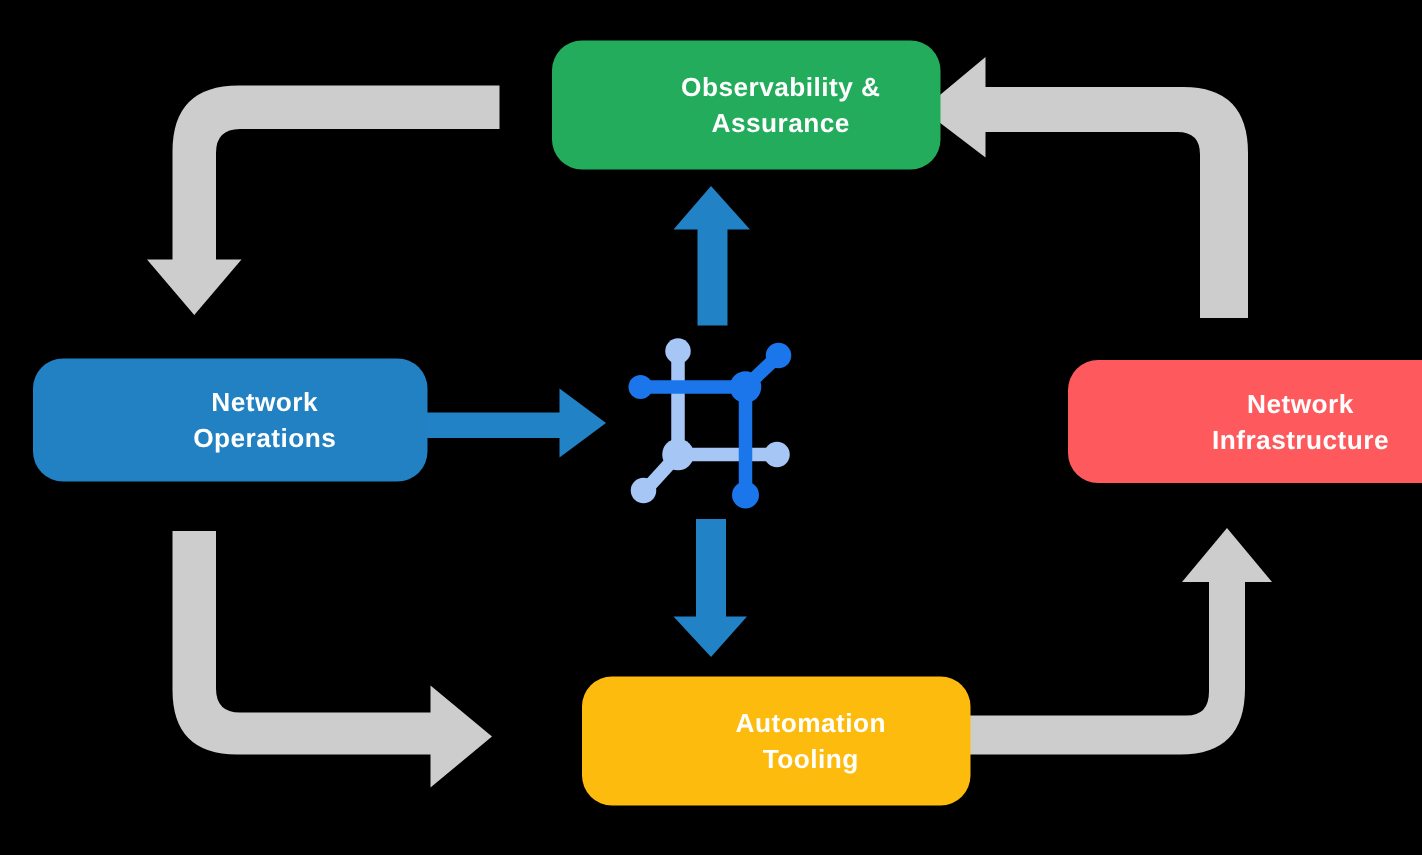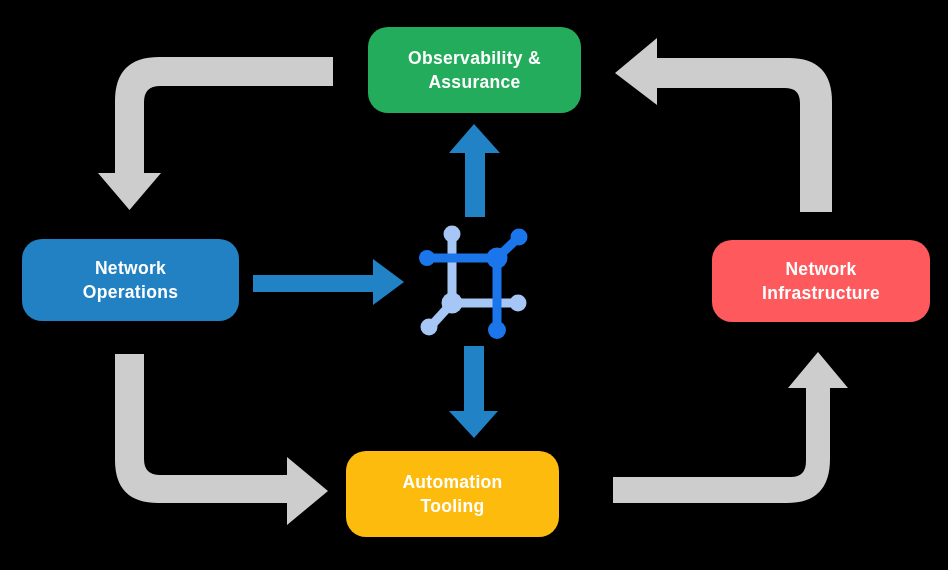--- a/index.html
+++ b/index.html
@@ -22,33 +22,34 @@
     height: 570px;
     display: block;
   }
   .node {
     position: absolute;
     border-radius: 20px;
     display: flex;
     align-items: center;
     justify-content: center;
     text-align: center;
+    padding-left: 46px;
   }
   .node-label {
     color: #FFFFFF;
     font-size: 17.5px;
     font-weight: 700;
     line-height: 1.4;
     letter-spacing: 0.3px;
     white-space: pre-line;
   }
   .node-observability { left: 368px; top: 27px;  width: 213px; height: 86px; }
   .node-operations    { left: 22px;  top: 239px; width: 217px; height: 82px; }
   .node-infrastructure{ left: 712px; top: 240px; width: 218px; height: 82px; }
-  .node-automation    { left: 346px; top: 451px; width: 213px; height: 86px; }
+  .node-automation    { left: 388px; top: 451px; width: 213px; height: 86px; }
 </style>
 </head>
 <body>
 
 <div id="stage" style="background-color: rgb(0, 0, 0);">
 
   <svg id="arrow-layer" viewBox="0 0 948 570">
 
     <path d="M333,57 H159 Q115,57 115,101 V173 H98 L129.5,210 L161,173 H144 V102 Q144,86 160,86 H333 Z" fill="#CDCDCD"></path>
     <path d="M657,58 H789 Q832,58 832,102 V212 H800 V103 Q800,88 785,88 H657 V105 L615,73 L657,38 Z" fill="#CDCDCD"></path>

